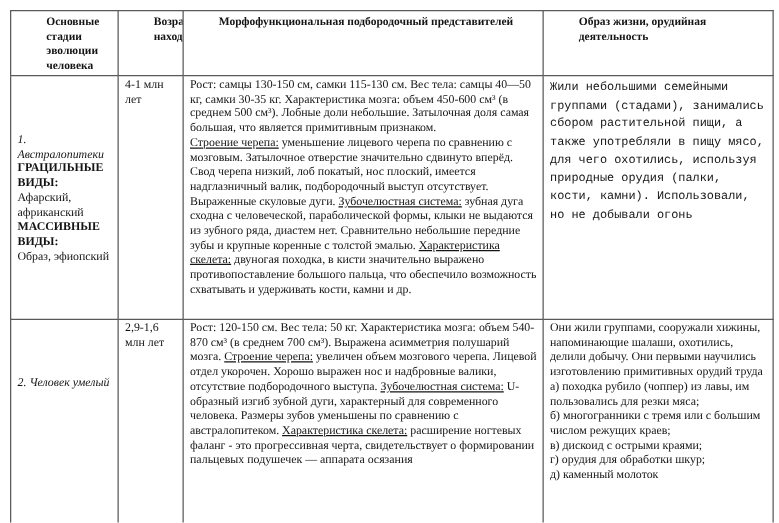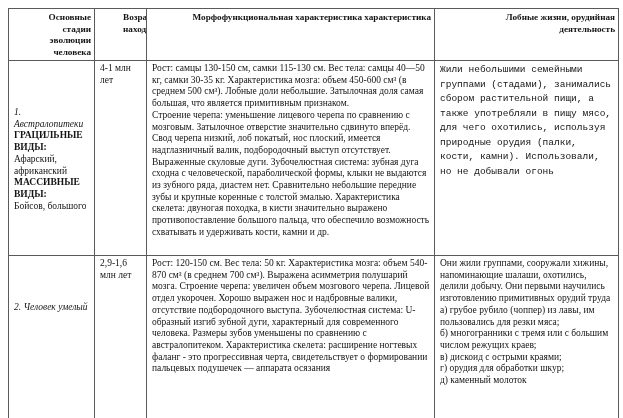--- a/index.html
+++ b/index.html
@@ -29,82 +29,82 @@
     padding: 2px 3px 2px 5px;
     font-size: 9.5px;
     line-height: 11.7px;
     overflow: hidden;
   }
   .evo-table thead tr { height: 38px; }
   .evo-table tbody tr.row-1 { height: 195px; }
   .evo-table tbody tr.row-2 { height: 168px; }
   .evo-table tbody tr.row-2 td { border-bottom: 2px solid #0f172a; }
   .evo-table th {
-    text-align: right;
+    text-align: left;
     font-weight: bold;
     font-size: 9.2px;
     line-height: 11.5px;
     padding-top: 3px;
     padding-left: 28px;
   }
   .ln { margin: 0; }
   .ln.italic { font-style: italic; margin-top: 44px; }
   .ln.bold { font-weight: bold; }
   .para { margin: 0; }
   .para.loose { line-height: 14.5px; font-family: Liberation Mono, monospace; }
-  .u { }
+  .u { text-decoration: underline; }
 </style>
 </head>
 <body>
 
 <div class="page">
   <table class="evo-table">
     <colgroup>
       <col style="width:86px">
       <col style="width:52px">
       <col style="width:288px">
       <col style="width:184px">
     </colgroup>
     <thead>
       <tr id="header-row">
           <th>Основные стадии эволюции человека</th>
           <th>Возраст находок</th>
-          <th>Морфофункциональная характеристика характеристика</th>
-          <th>Лобные жизни, орудийная деятельность</th>
+          <th>Морфофункциональная подбородочный представителей</th>
+          <th>Образ жизни, орудийная деятельность</th>
         </tr>
     </thead>
     <tbody id="body-rows">
         <tr class="row-1">
           <td>
             <div class="ln italic">1. Австралопитеки</div>
             <div class="ln bold">ГРАЦИЛЬНЫЕ ВИДЫ:</div>
             <div class="ln plain">Афарский, африканский</div>
             <div class="ln bold">МАССИВНЫЕ ВИДЫ:</div>
-            <div class="ln plain">Бойсов, большого</div>
+            <div class="ln plain">Образ, эфиопский</div>
           </td>
           <td>4-1 млн лет</td>
           <td>
             <div class="para"><span>Рост: самцы 130-150 см, самки 115-130 см. Вес тела: самцы 40—50 кг, самки 30-35 кг. Характеристика мозга: объем 450-600 см³ (в среднем 500 см³). Лобные доли небольшие. Затылочная доля самая большая, что является примитивным признаком.</span></div>
             <div class="para"><span class="u">Строение черепа:</span><span> уменьшение лицевого черепа по сравнению с мозговым. Затылочное отверстие значительно сдвинуто вперёд. Свод черепа низкий, лоб покатый, нос плоский, имеется надглазничный валик, подбородочный выступ отсутствует. Выраженные скуловые дуги. </span><span class="u">Зубочелюстная система:</span><span> зубная дуга сходна с человеческой, параболической формы, клыки не выдаются из зубного ряда, диастем нет. Сравнительно небольшие передние зубы и крупные коренные с толстой эмалью. </span><span class="u">Характеристика скелета:</span><span> двуногая походка, в кисти значительно выражено противопоставление большого пальца, что обеспечило возможность схватывать и удерживать кости, камни и др.</span></div>
           </td>
           <td>
             <div class="para loose"><span>Жили небольшими семейными группами (стадами), занимались сбором растительной пищи, а также употребляли в пищу мясо, для чего охотились, используя природные орудия (палки, кости, камни). Использовали, но не добывали огонь</span></div>
           </td>
         </tr>
         <tr class="row-2">
           <td>
             <div class="ln italic">2. Человек умелый</div>
           </td>
           <td>2,9-1,6 млн лет</td>
           <td>
             <div class="para"><span>Рост: 120-150 см. Вес тела: 50 кг. Характеристика мозга: объем 540-870 см³ (в среднем 700 см³). Выражена асимметрия полушарий мозга. </span><span class="u">Строение черепа:</span><span> увеличен объем мозгового черепа. Лицевой отдел укорочен. Хорошо выражен нос и надбровные валики, отсутствие подбородочного выступа. </span><span class="u">Зубочелюстная система:</span><span> U-образный изгиб зубной дуги, характерный для современного человека. Размеры зубов уменьшены по сравнению с австралопитеком. </span><span class="u">Характеристика скелета:</span><span> расширение ногтевых фаланг - это прогрессивная черта, свидетельствует о формировании пальцевых подушечек — аппарата осязания</span></div>
           </td>
           <td>
             <div class="para"><span>Они жили группами, сооружали хижины, напоминающие шалаши, охотились, делили добычу. Они первыми научились изготовлению примитивных орудий труда</span></div>
-            <div class="para"><span>а) грубое рубило (чоппер) из лавы, им пользовались для резки мяса;</span></div>
+            <div class="para"><span>а) походка рубило (чоппер) из лавы, им пользовались для резки мяса;</span></div>
             <div class="para"><span>б) многогранники с тремя или с большим числом режущих краев;</span></div>
             <div class="para"><span>в) дискоид с острыми краями;</span></div>
             <div class="para"><span>г) орудия для обработки шкур;</span></div>
             <div class="para"><span>д) каменный молоток</span></div>
           </td>
         </tr>
       </tbody>
   </table>
 </div>
 

